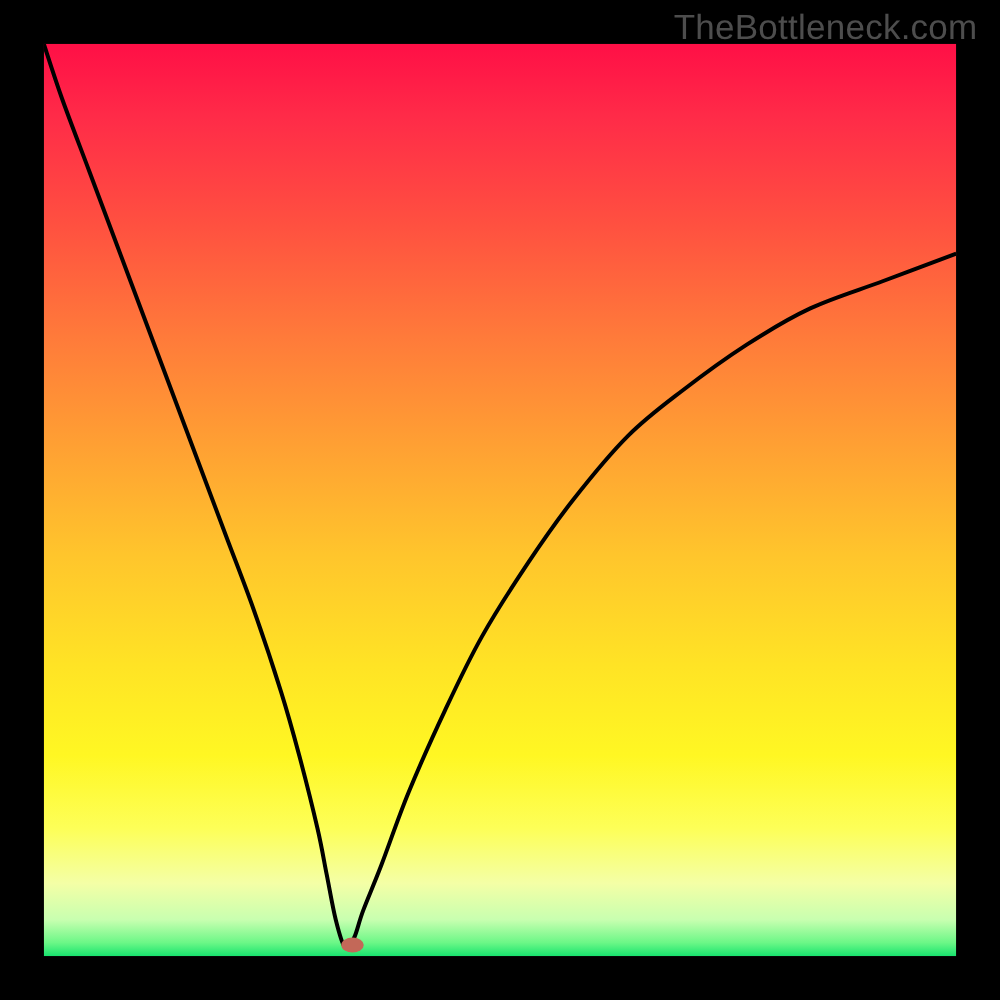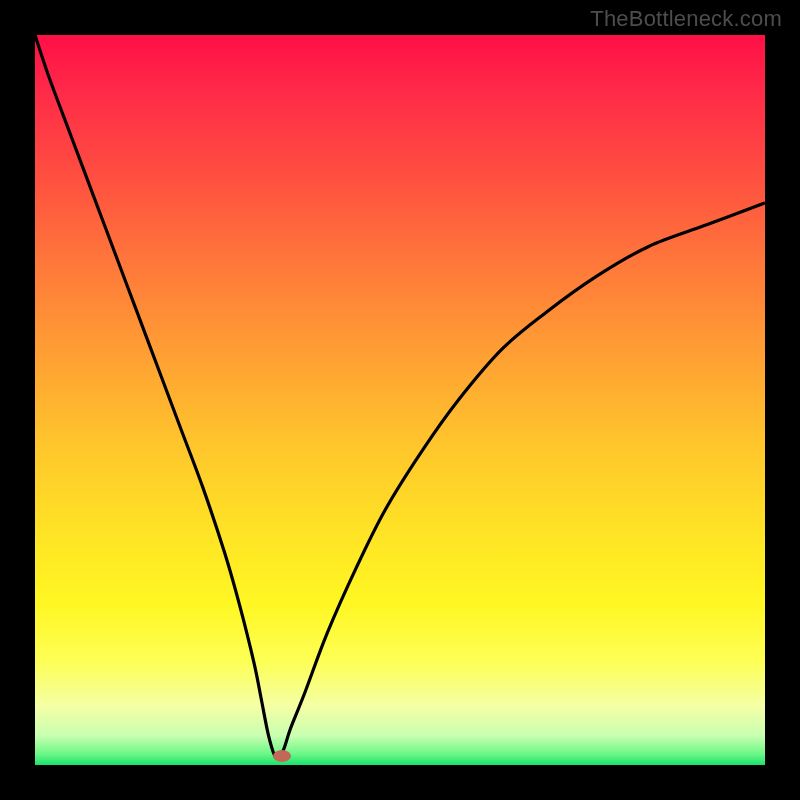--- a/index.html
+++ b/index.html
@@ -9,21 +9,21 @@
     background: #000;
     position: relative;
     font-family: Arial, Helvetica, sans-serif;
     overflow: hidden;
   }
   .watermark {
     position: absolute;
     top: 6px;
     right: 18px;
     color: #4d4d4d;
-    font-size: 22px;
+    font-size: 28px;
     font-weight: 400;
     letter-spacing: 0.2px;
     z-index: 10;
   }
   .plot-area {
     position: absolute;
     left: 35px;
     top: 35px;
     width: 730px;
     height: 730px;

